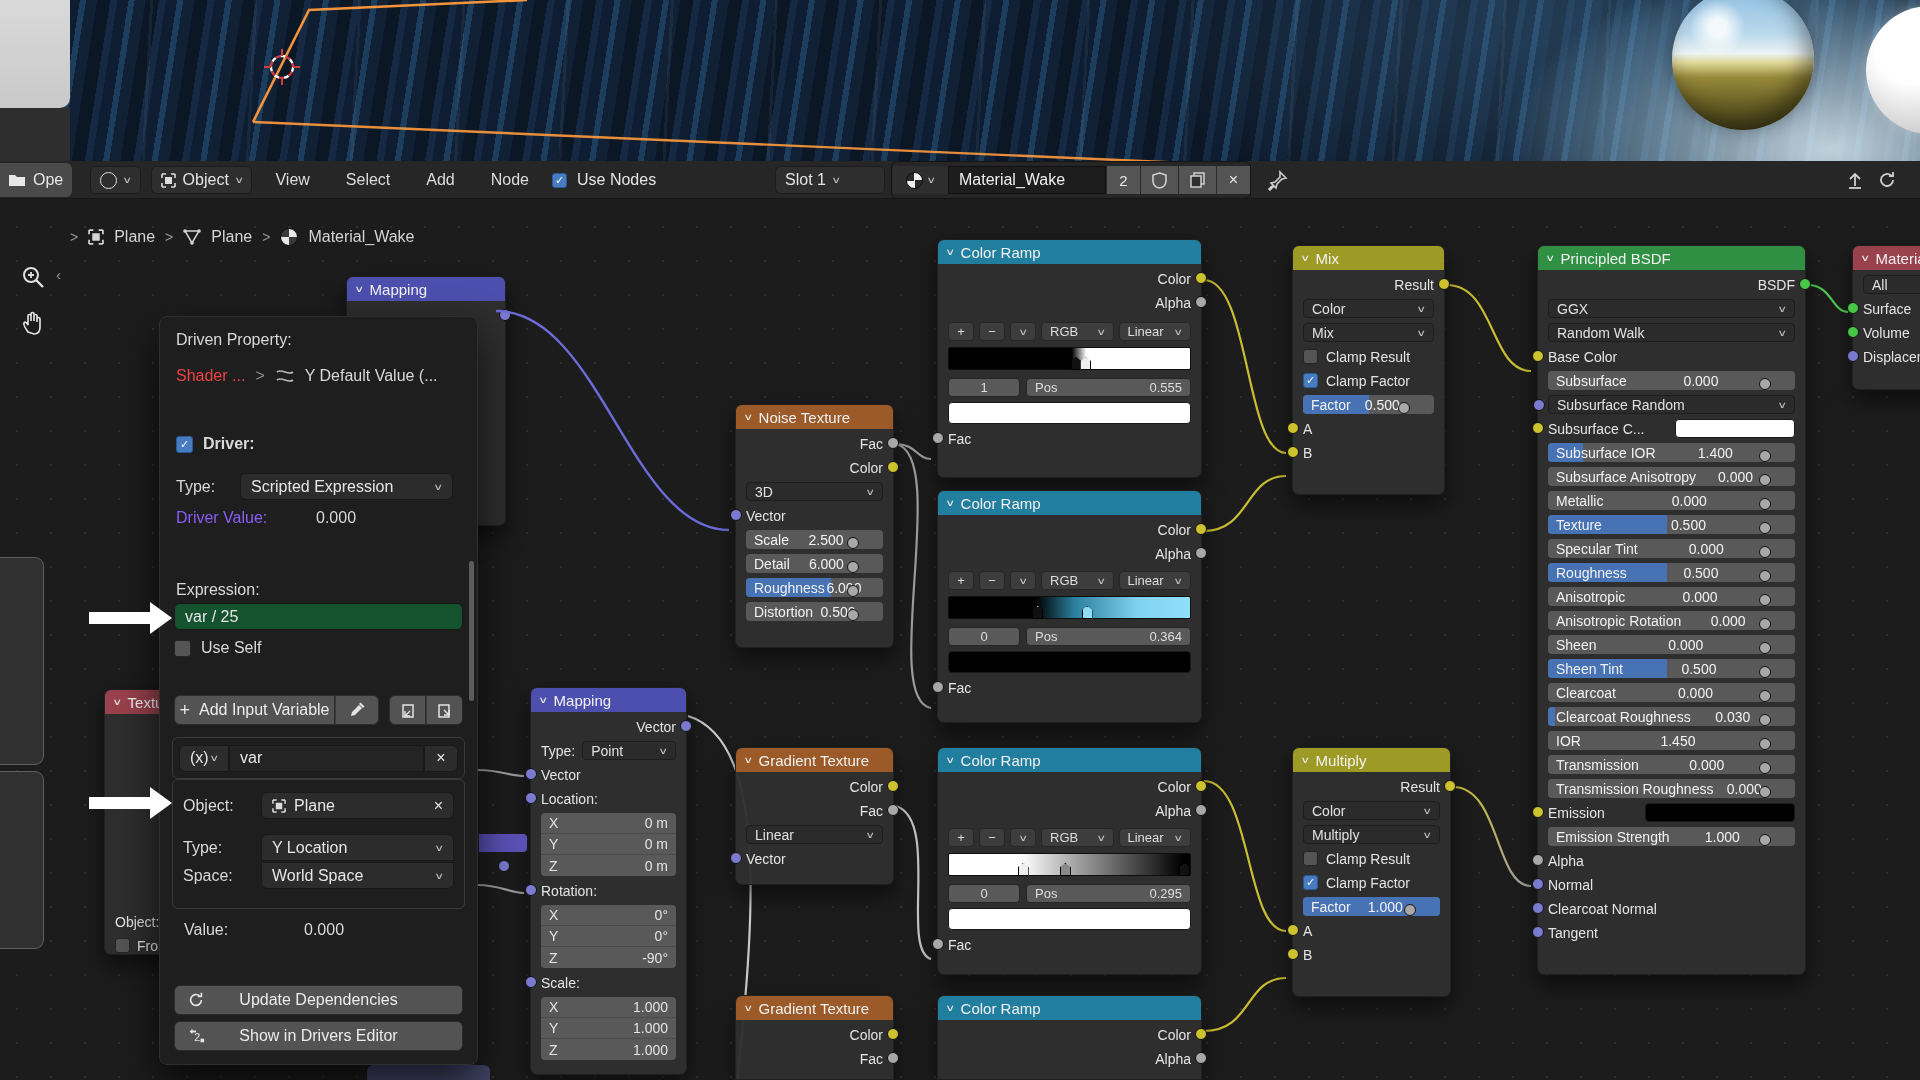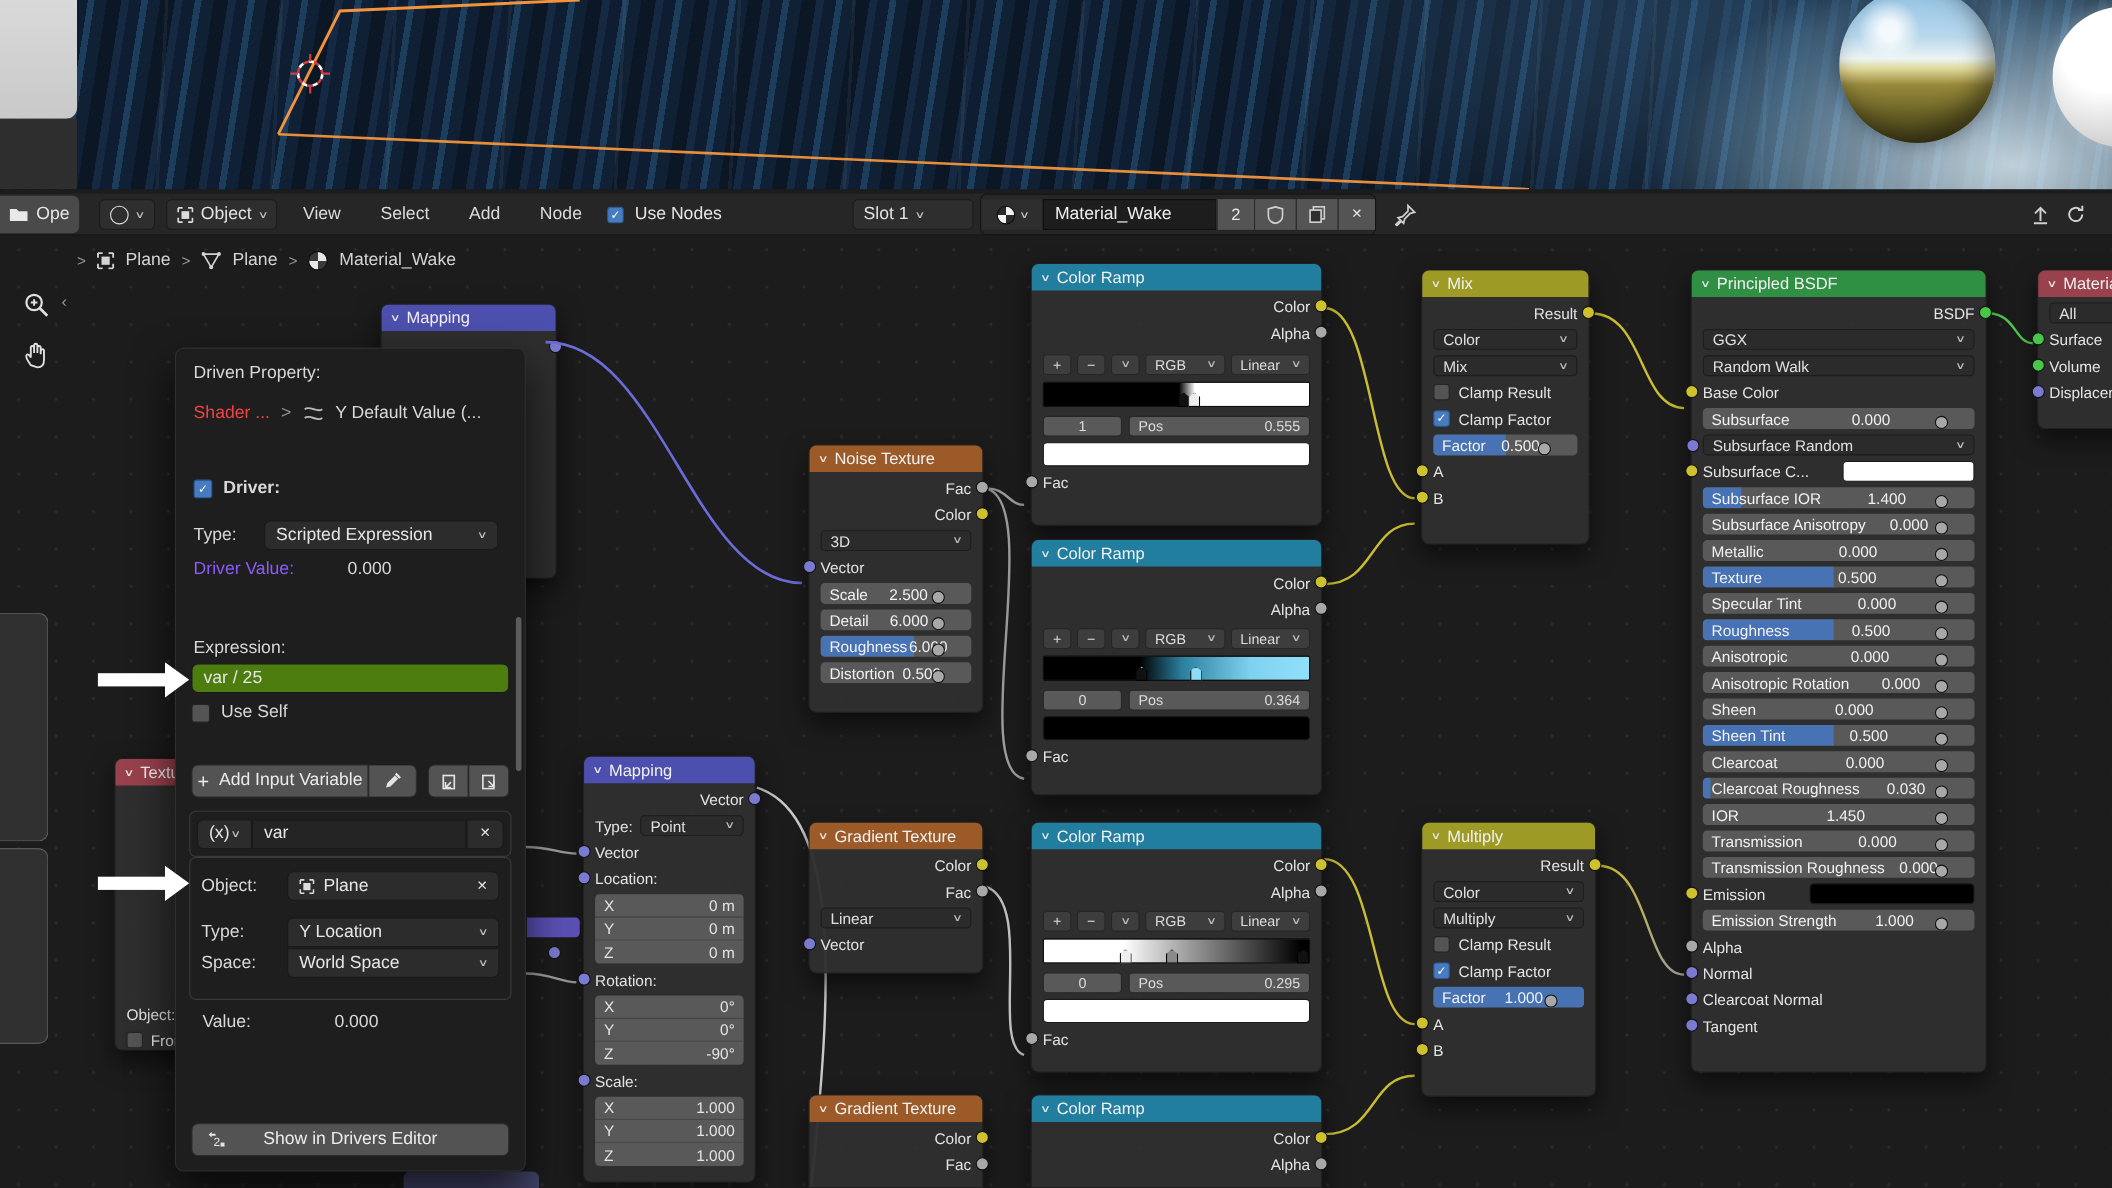--- a/index.html
+++ b/index.html
@@ -21,21 +21,21 @@
         radial-gradient(circle at 32% 28%, rgba(255,255,255,.85) 0 6%, transparent 20%),
         linear-gradient(to bottom, #8fc0e2 0%, #b9d8ec 32%, #ecf4f3 46%, #ded594 53%, #97893b 63%, #6e6527 80%, #4e481d 100%);
       box-shadow: inset -8px -10px 22px rgba(0,0,0,.45), 0 0 18px rgba(0,0,0,.35); z-index:3; }
   #whiteball { position:absolute; left:1866px; top:6px; width:128px; height:128px; border-radius:50%;
       background:radial-gradient(circle at 35% 32%, #ffffff 0 30%, #e2e2e2 55%, #bdbdbd 90%);
       box-shadow:0 0 16px rgba(255,255,255,.25); z-index:3; }
   #lt-panel { position:absolute; left:0; top:0; width:70px; height:108px; background:linear-gradient(#d9d9d9,#c9c9c9); border-radius:0 0 10px 0; z-index:4; }
   #lt-dark  { position:absolute; left:0; top:108px; width:70px; height:64px; background:#2e2e2e; z-index:4; }
 
   
-  #topbar { position:absolute; left:0; top:176px; width:1920px; height:38px; background:#262626; border-bottom:1px solid #161616; z-index:20; }
+  #topbar { position:absolute; left:0; top:161px; width:1920px; height:38px; background:#262626; border-bottom:1px solid #161616; z-index:20; }
   #openbtn { position:absolute; left:0; top:2px; width:72px; height:34px; background:#4a4a4a; border-radius:0 6px 6px 0;
              display:flex; align-items:center; gap:7px; padding-left:8px; color:#e8e8e8; font-size:16px; overflow:hidden; }
   .hrow { position:absolute; top:0; height:38px; display:flex; align-items:center; }
   .menu { color:#dcdcdc; font-size:16px; padding:0 13px; border-radius:4px; }
   .ddbtn { background:#2e2e2e; border:1px solid #1c1c1c; border-radius:5px; height:28px; display:flex; align-items:center; gap:7px; padding:0 9px; color:#e3e3e3; font-size:16px; }
   .chev { font-size:9px; color:#bdbdbd; transform:scaleX(1.5); }
   .cb { width:15px; height:15px; border-radius:3px; background:#545454; border:1px solid #242424; display:inline-flex; align-items:center; justify-content:center; color:#fff; font-size:11px; flex:0 0 auto; }
   .cb.on { background:#477cc1; border-color:#2b5a96; }
   #matname { background:#1d1d1d; border:1px solid #101010; height:28px; display:flex; align-items:center; padding:0 10px; color:#efefef; font-size:16px; width:158px; }
   .hbadge { background:#545454; height:28px; display:flex; align-items:center; justify-content:center; color:#e8e8e8; font-size:15px; border-left:1px solid #2a2a2a; }
@@ -872,21 +872,21 @@
         <span class="chev">∨</span>
       </span>
   </div>
   <div class="p-abs" style="top:192px">
     <span style="width:140px;color:#8b5cf6">Driver Value:</span>
     <span>0.000</span>
   </div>
   <div class="p-abs" style="top:264px">
       <span>Expression:</span>
     </div>
-  <div class="p-abs pfield" style="top:286px;left:14px;right:14px;background:#4d7c0f">
+  <div class="p-abs pfield" style="top:286px;left:14px;right:14px;background:#14532d">
       <span>var / 25</span>
     </div>
   <div class="p-abs" style="top:322px;left:14px;gap:10px">
     <span class="cb" style="width:17px;height:17px"></span>
     <span>Use Self</span>
   </div>
   <div class="p-abs" style="top:378px;left:14px;right:14px;gap:0">
     <span class="pbtn" style="flex:1;border-radius:6px 0 0 6px">
       <span style="font-size:18px">+</span>
         <span>Add Input Variable</span>
@@ -946,20 +946,27 @@
       <span class="pfield" style="flex:1;justify-content:space-between;border-radius:0 0 6px 6px">
           <span>World Space</span>
           <span class="chev">∨</span>
         </span>
     </div>
   </div>
   <div class="p-abs" style="top:604px;left:24px">
     <span style="width:120px">Value:</span>
     <span>0.000</span>
   </div>
+  <div class="p-abs pbtn" style="top:668px;left:14px;right:14px">
+    <svg width="18" height="18" viewBox="0 0 20 20" style="position:absolute;left:12px">
+        <path d="M16 10a6 6 0 1 1-2-4.5" stroke="#e4e4e4" stroke-width="1.8" fill="none"></path>
+        <path d="M16 2v4h-4" stroke="#e4e4e4" stroke-width="1.8" fill="none"></path>
+      </svg>
+    <span>Update Dependencies</span>
+  </div>
   <div class="p-abs pbtn" style="top:704px;left:14px;right:14px">
     <svg width="18" height="18" viewBox="0 0 20 20" style="position:absolute;left:12px">
         <path d="M3 5l3-3v2h4v2H6v2z" fill="#e4e4e4"></path>
         <text x="8" y="16" font-size="12" fill="#e4e4e4" font-family="Liberation Sans,sans-serif">2</text>
         <rect x="15" y="13" width="4" height="4" fill="#e4e4e4"></rect>
       </svg>
     <span>Show in Drivers Editor</span>
   </div>
   <div class="abs" style="right:3px;top:244px;width:5px;height:140px;background:#5c5c5c;border-radius:3px"></div>
 </div>

